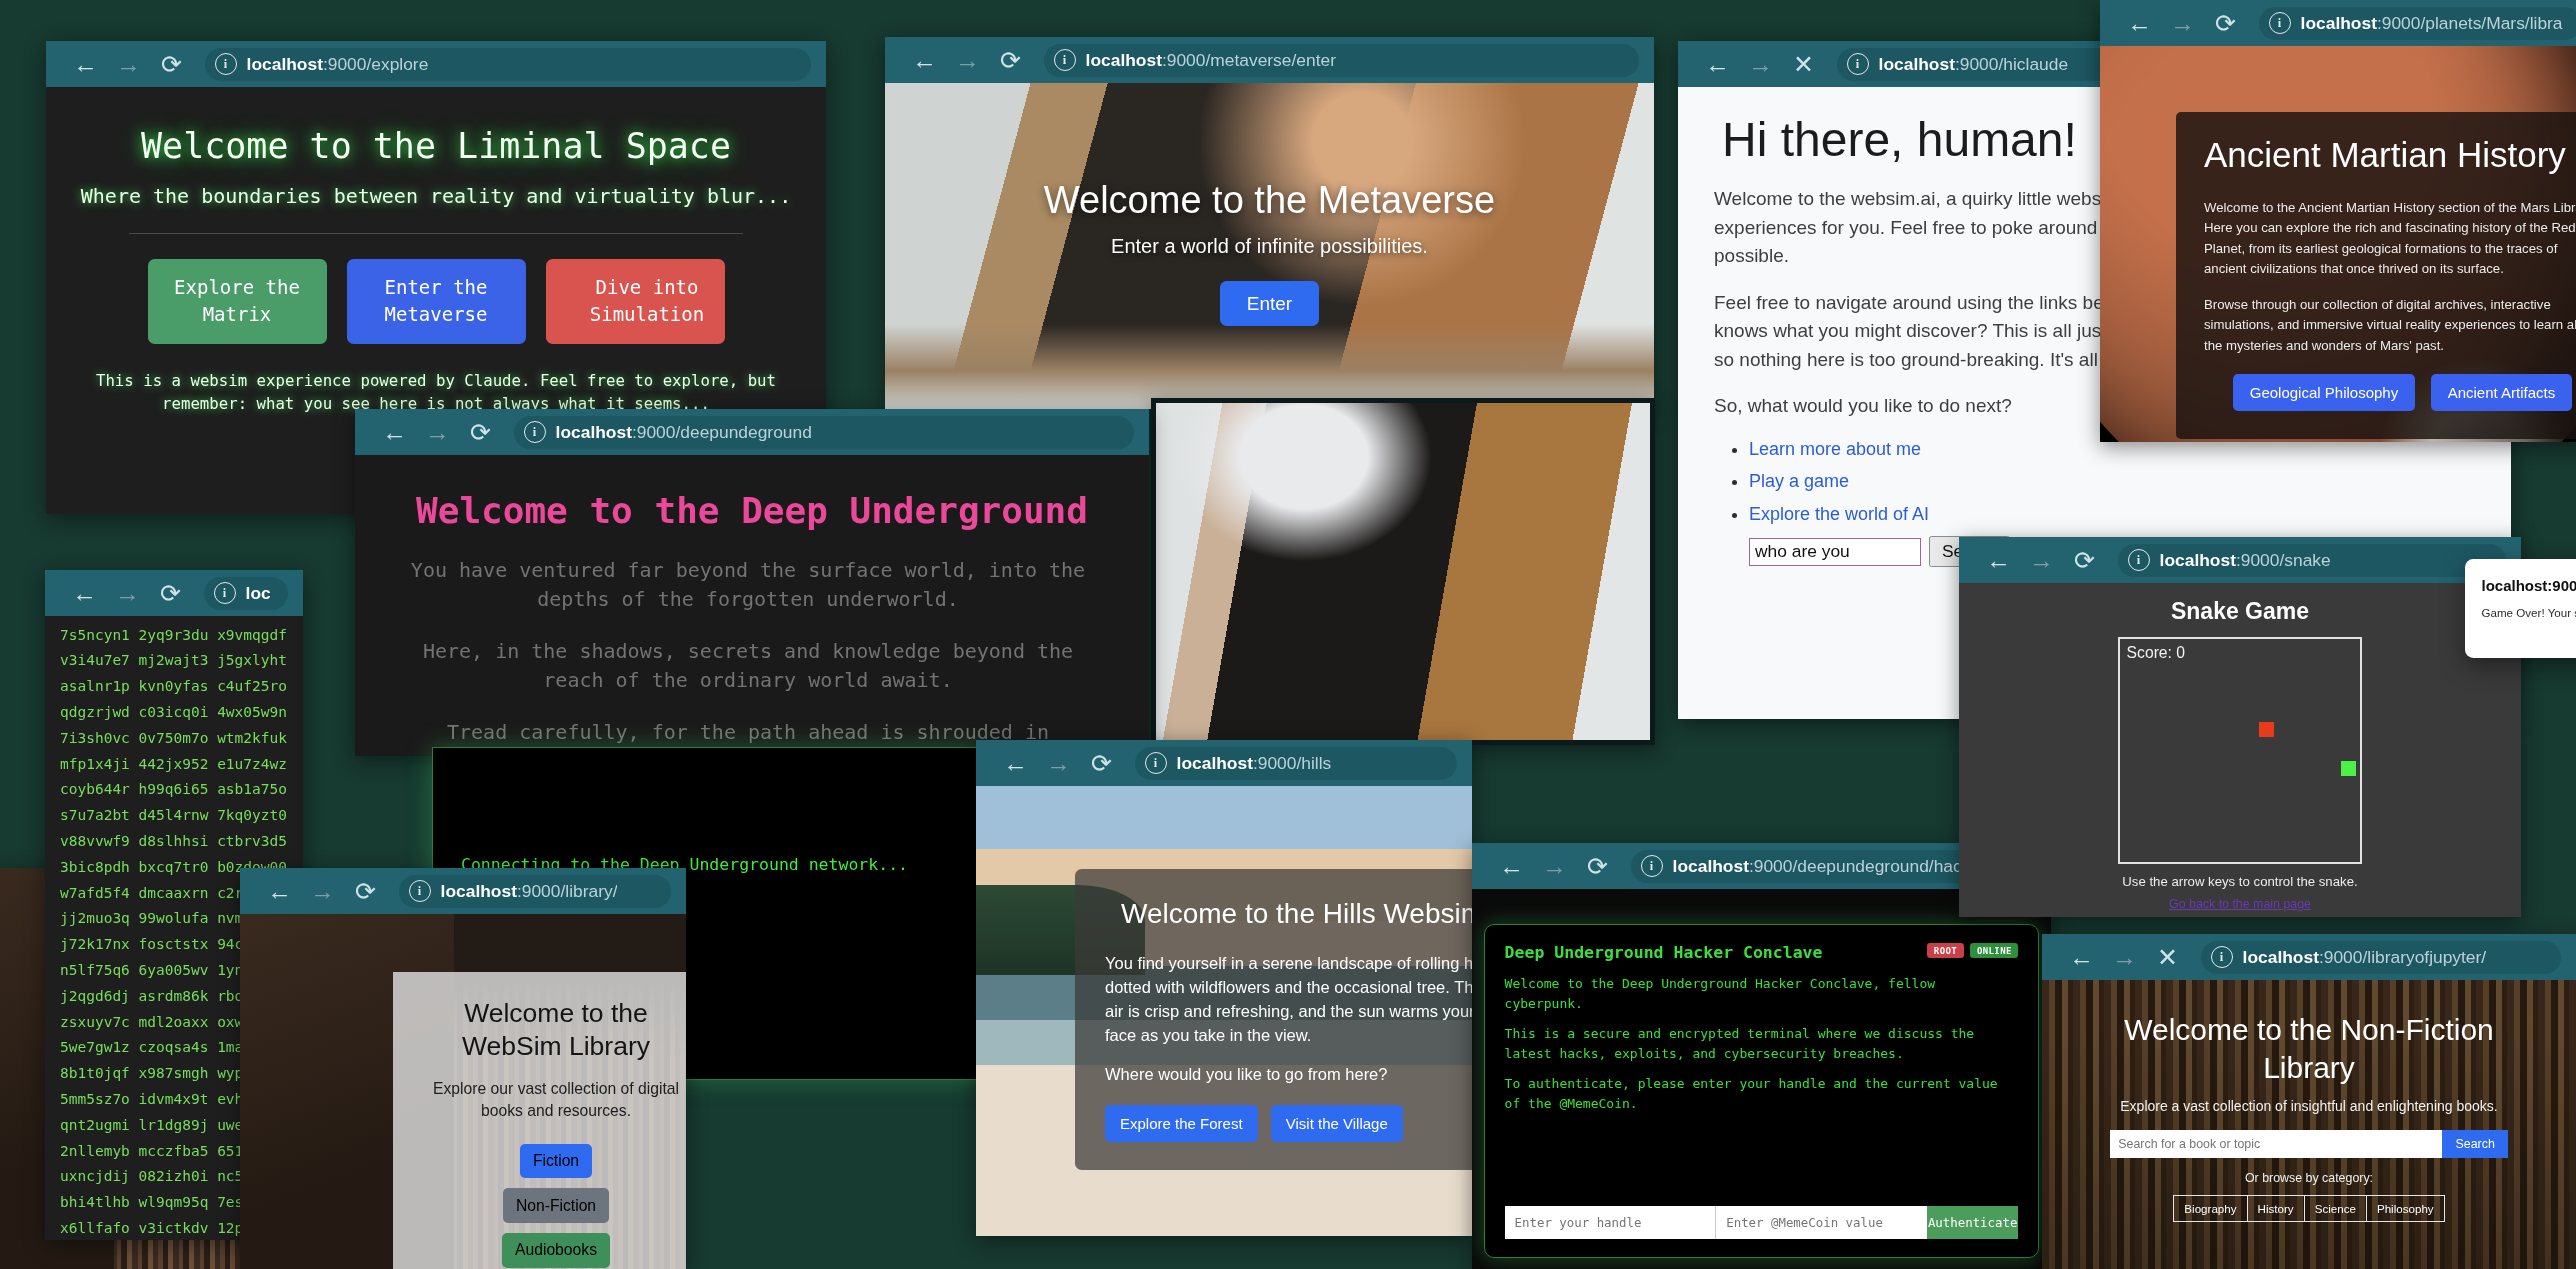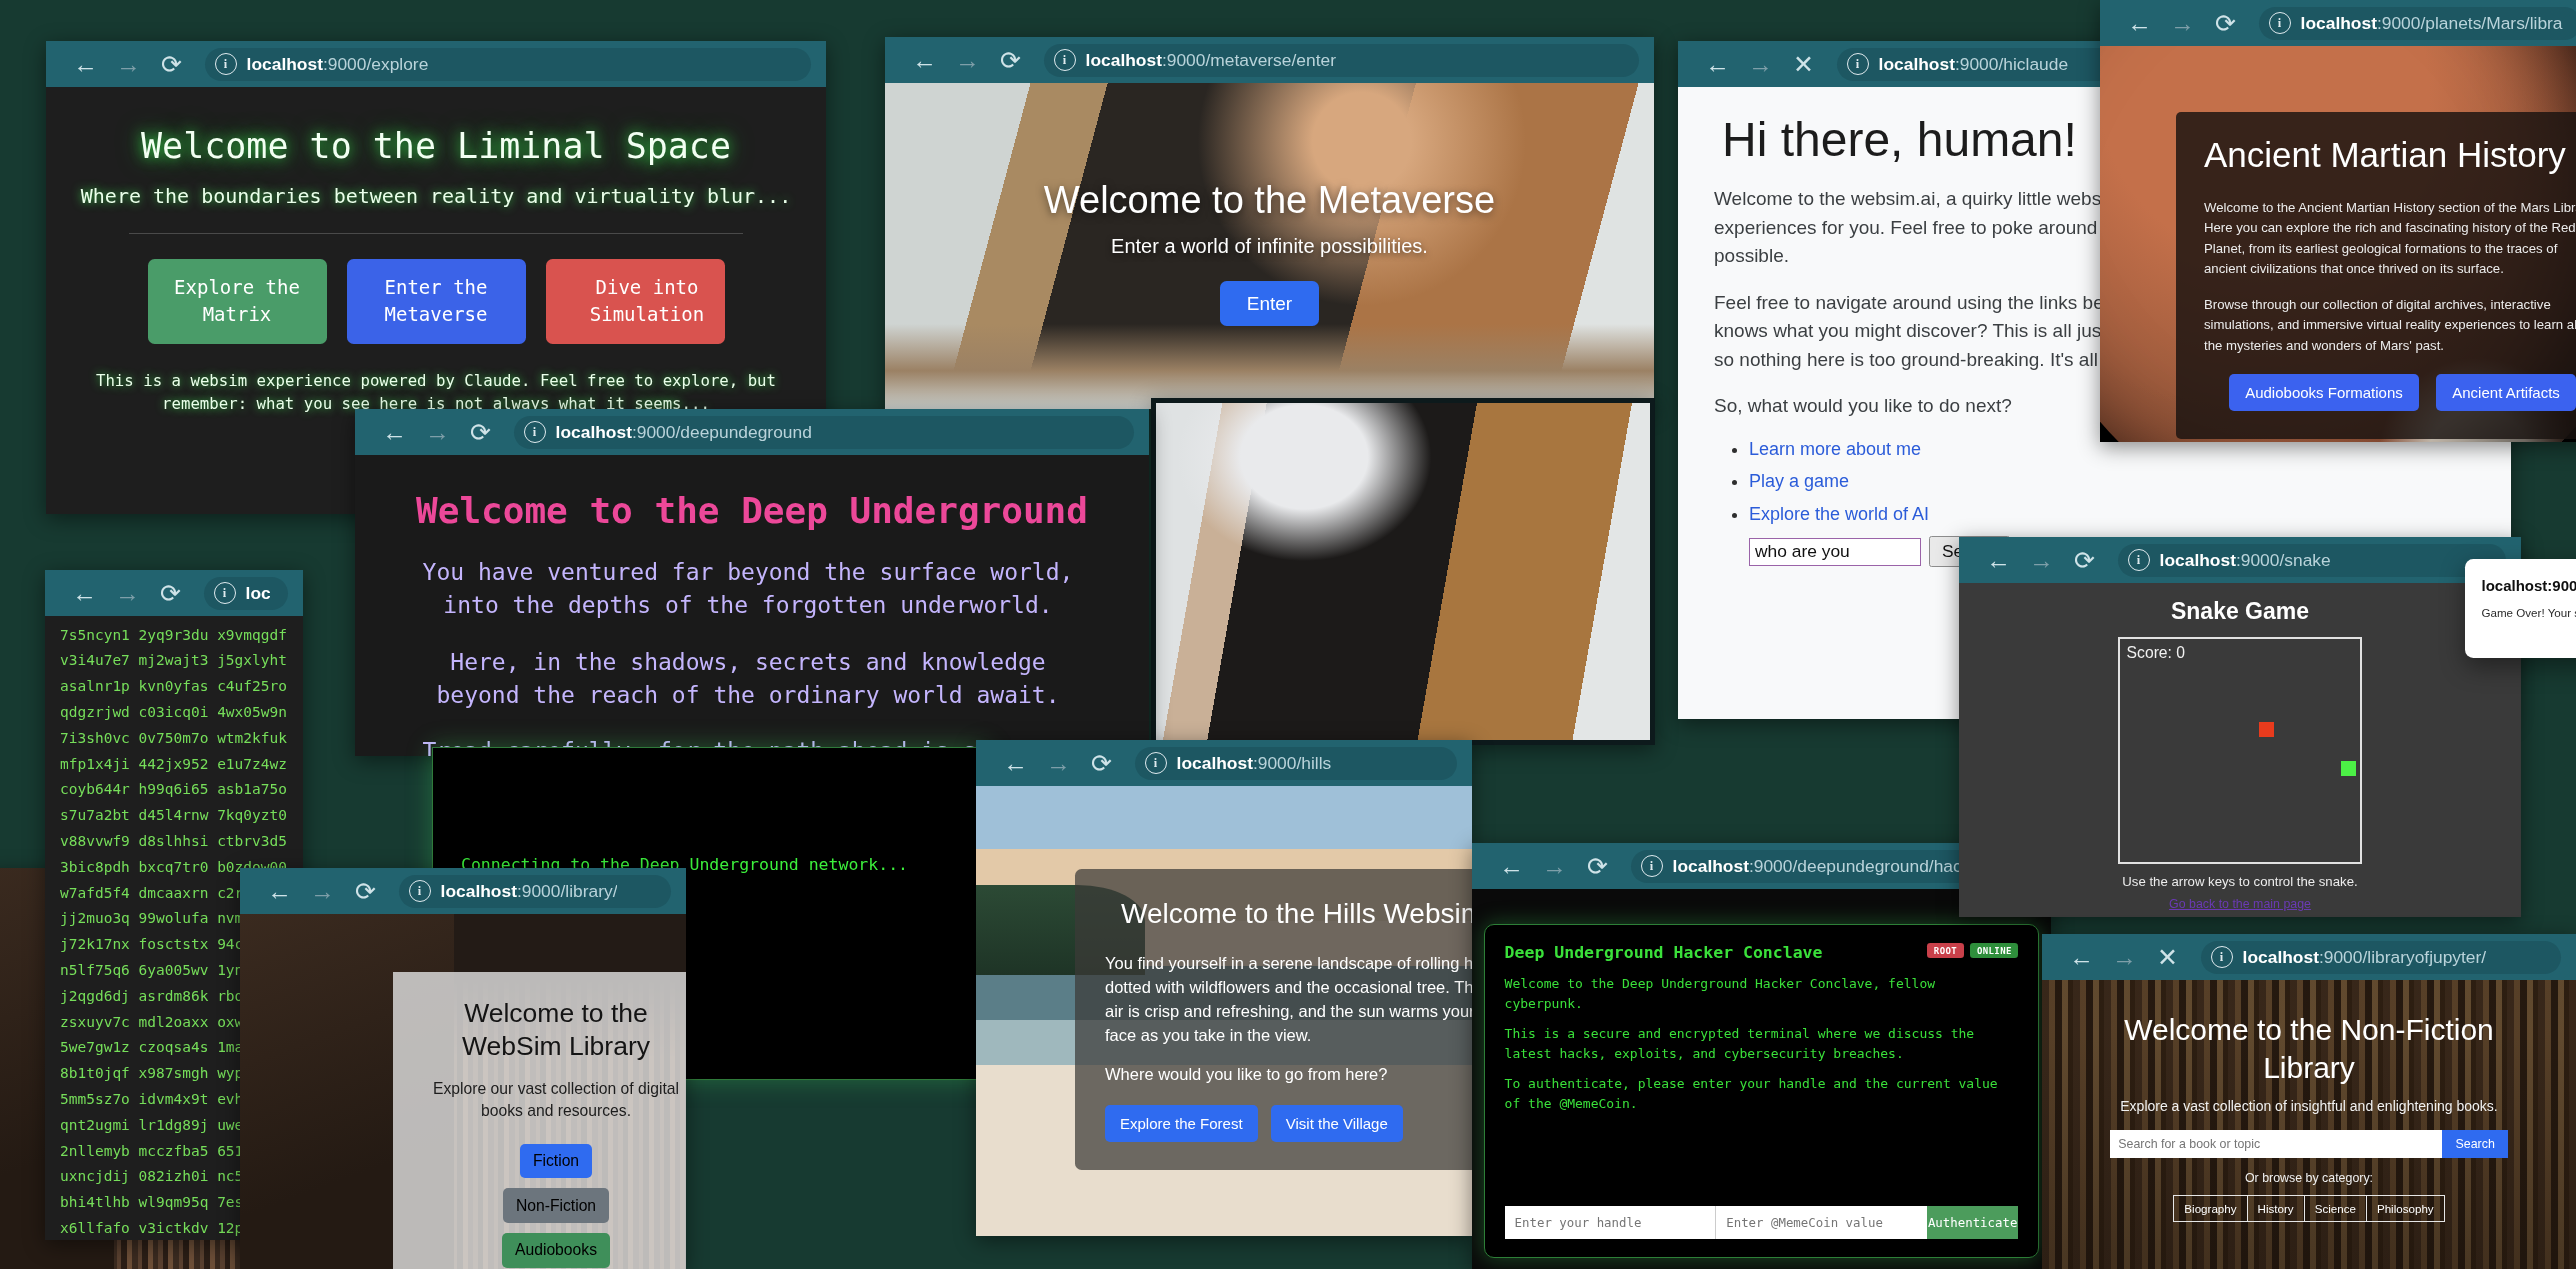--- a/index.html
+++ b/index.html
@@ -145,21 +145,21 @@
 
   
   #w-deep{left:355px;top:409px;width:794px;height:347px;}
   #w-deep .page{background:#1a1a1a;}
   .deep{padding:35px 50px;text-align:center;}
   .deep h1{
     margin:0 0 25px 0;color:#ec4899;font-size:36px;font-weight:700;
     font-family:"DejaVu Sans Mono","Liberation Mono",monospace;
   }
   .deep p{
-    margin:0 8px 23px 0;color:#c4b5fd;font-size:23px;line-height:1.45;
+    margin:0 8px 23px 0;color:#737373;font-size:20px;line-height:1.45;
     font-family:"DejaVu Sans Mono","Liberation Mono",monospace;
   }
 
   
   #w-term{left:432px;top:747px;width:554px;height:331px;background:#000;border:1.7px solid #2f7a3a;
           box-shadow:0 0 23px rgba(60,200,90,.35);}
   .term{
     padding:18px 28px;color:#3cf03c;font-size:16.5px;line-height:2.4;
     font-family:"DejaVu Sans Mono","Liberation Mono",monospace;white-space:pre;
   }
@@ -400,21 +400,21 @@
       <div class="urltext"><b>localhost</b><span>:9000/planets/Mars/library/ancienthistory</span></div>
     </div>
   </div>
   <div class="mars-bg">
     <div class="mars-planet"></div>
     <div class="mars-card">
       <h1>Ancient Martian History</h1>
       <p>Welcome to the Ancient Martian History section of the Mars Library! Here you can explore the rich and fascinating history of the Red Planet, from its earliest geological formations to the traces of ancient civilizations that once thrived on its surface.</p>
       <p>Browse through our collection of digital archives, interactive simulations, and immersive virtual reality experiences to learn about the mysteries and wonders of Mars' past.</p>
       <div class="mars-btns">
-        <button>Audiobooks Formations</button>
+        <button>Geological Philosophy</button>
         <button>Ancient Artifacts</button>
       </div>
     </div>
   </div>
 </div>
 
 <div class="win" id="w-deep">
   <div class="chrome">
     <div class="navbtn">←</div>
     <div class="navbtn dim">→</div>

